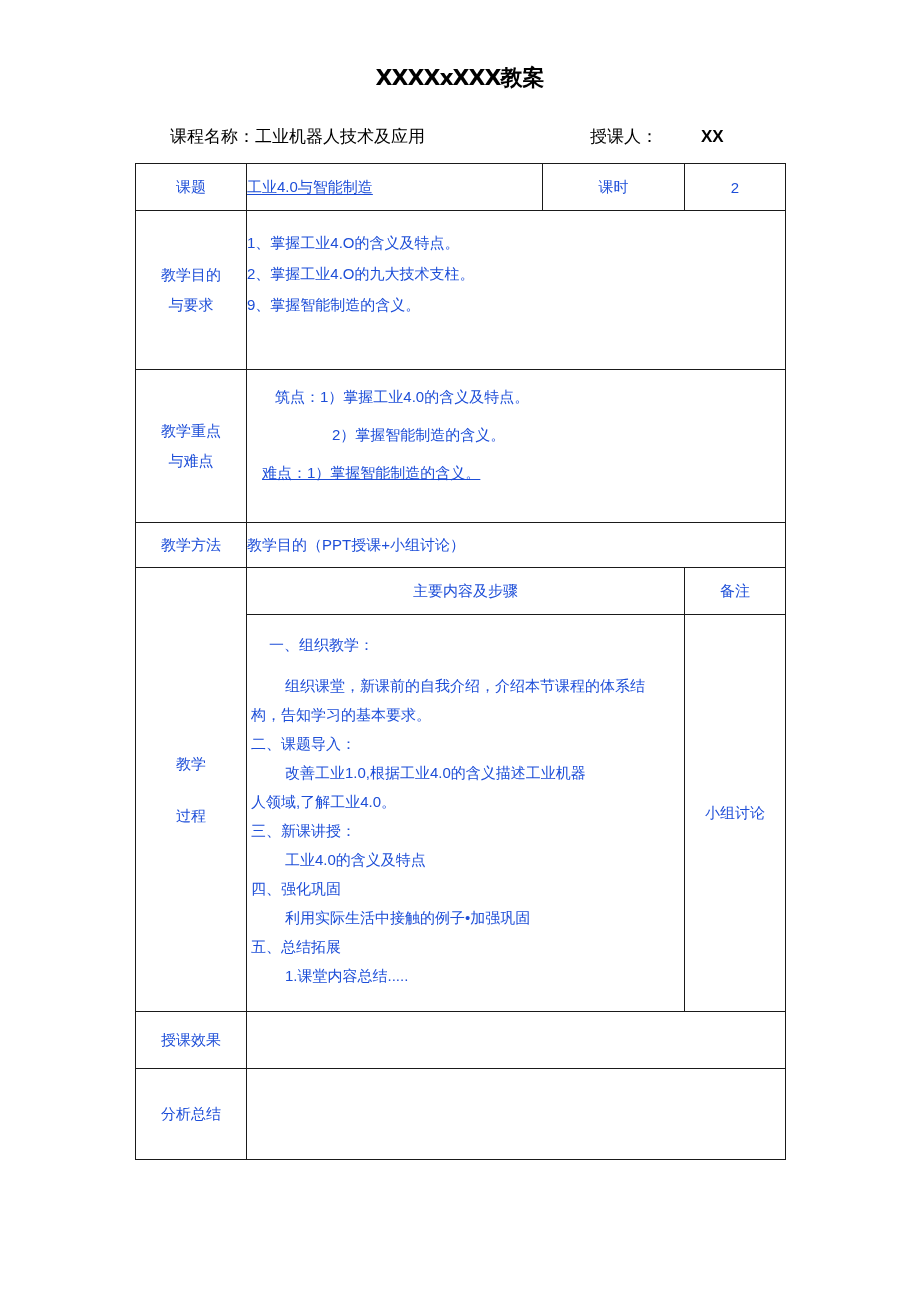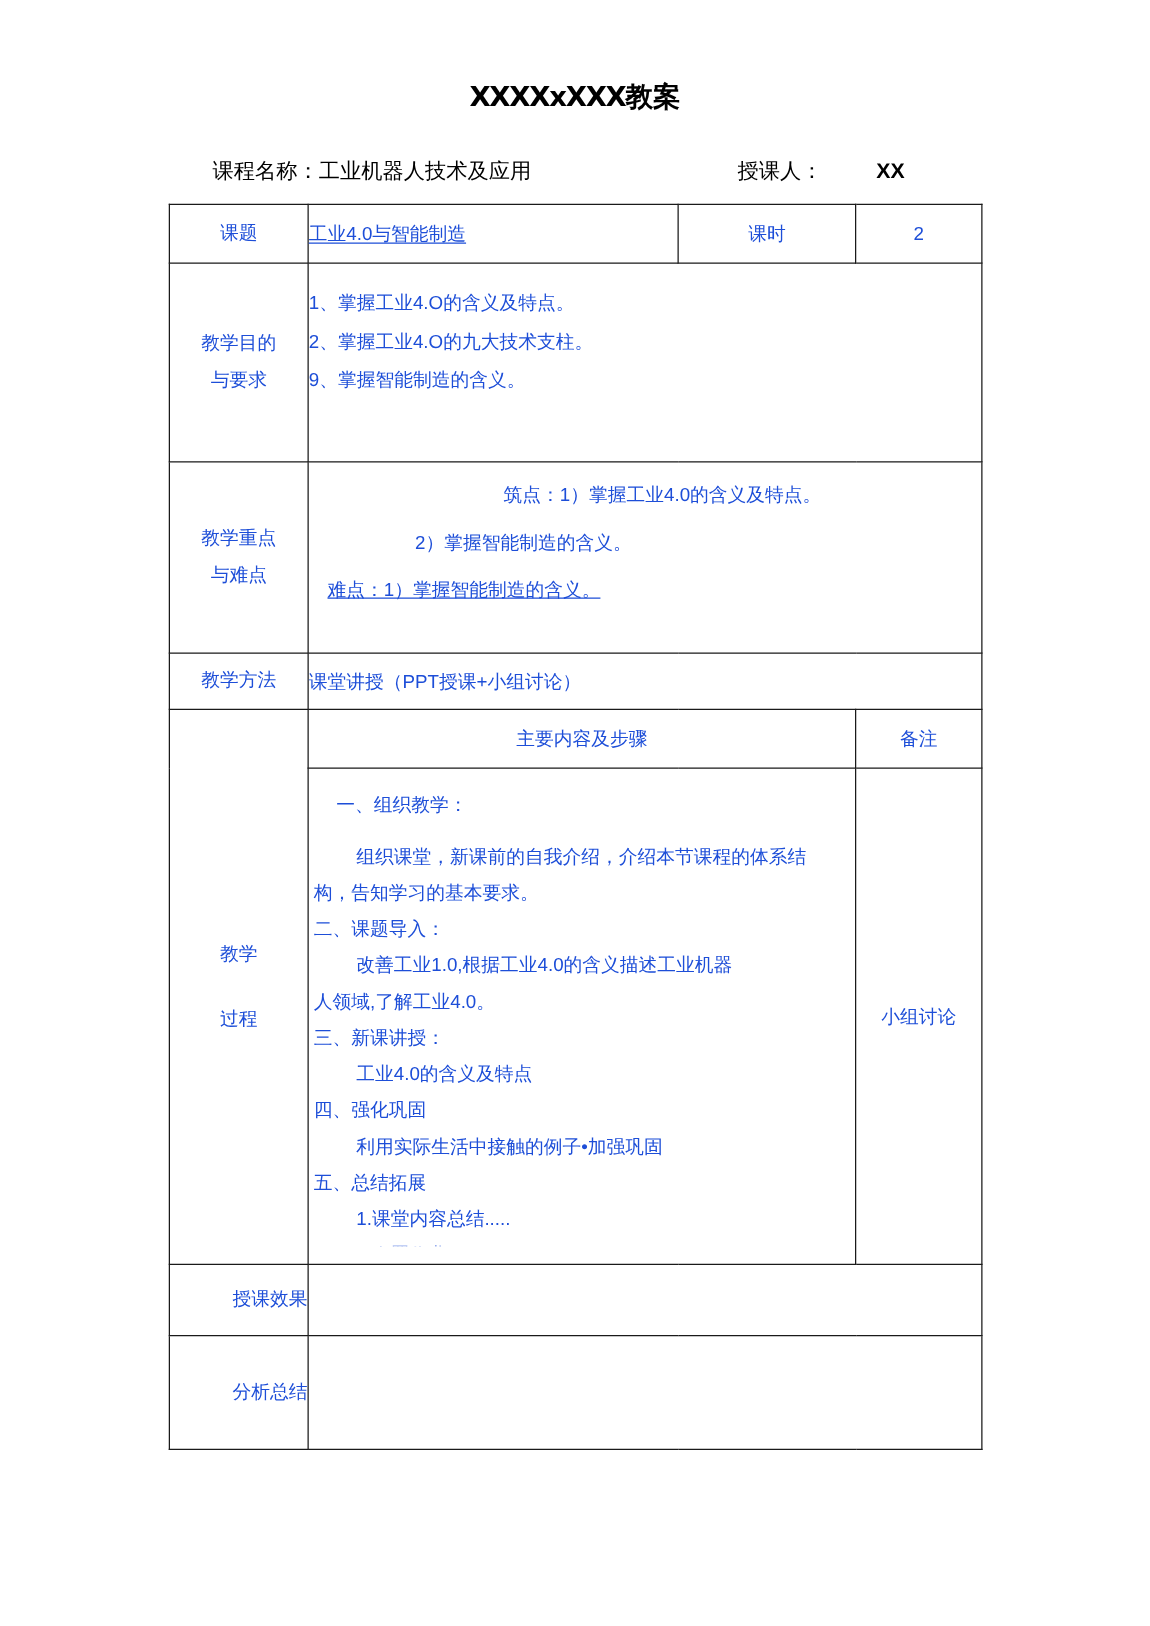--- a/index.html
+++ b/index.html
@@ -126,21 +126,21 @@
     line-height: 31px;
     white-space: nowrap;
   }
 
   
   .kp .line {
     font-size: 15px;
     line-height: 30px;
     white-space: nowrap;
   }
-  .kp .ind1 { padding-left: 28px; text-align: center; }
+  .kp .ind1 { padding-left: 28px; }
   .kp .ind2 { padding-left: 85px; }
   .kp .ind0 { padding-left: 15px; text-decoration: underline; }
   .kp .sp { height: 8px; }
 
   
   .method-cell {
     height: 44px;
     padding-left: 10px;
     font-size: 15px;
   }
@@ -184,21 +184,21 @@
   }
 
   .remark-cell {
     text-align: center;
     font-size: 15px;
     vertical-align: middle;
   }
 
   
   .bot-lbl {
-    text-align: right;
+    text-align: center;
     font-size: 17px;
   }
   .bot-blank-1 { height: 56px; }
   .bot-blank-2 { height: 90px; }
 </style>
 </head>
 <body>
 
 <div class="page">
 
@@ -248,21 +248,21 @@
         <div class="line ind1">筑点：1）掌握工业4.0的含义及特点。</div>
         <div class="sp"></div>
         <div class="line ind2">2）掌握智能制造的含义。</div>
         <div class="sp"></div>
         <div class="line ind0">难点：1）掌握智能制造的含义。</div>
       </td>
     </tr>
 
     <tr>
       <td class="lbl">教学方法</td>
-      <td class="method-cell" colspan="3">课堂讲授（PPT授课+小组讨论）</td>
+      <td class="method-cell" colspan="3">教学目的（PPT授课+小组讨论）</td>
     </tr>
 
     <tr>
       <td rowspan="2" class="lbl">
         <span class="l2">教学</span>
         <span style="display:block;height:22px;"></span>
         <span class="l2">过程</span>
       </td>
       <td class="main-head" colspan="2">主要内容及步骤</td>
       <td class="remark-head">备注</td>

